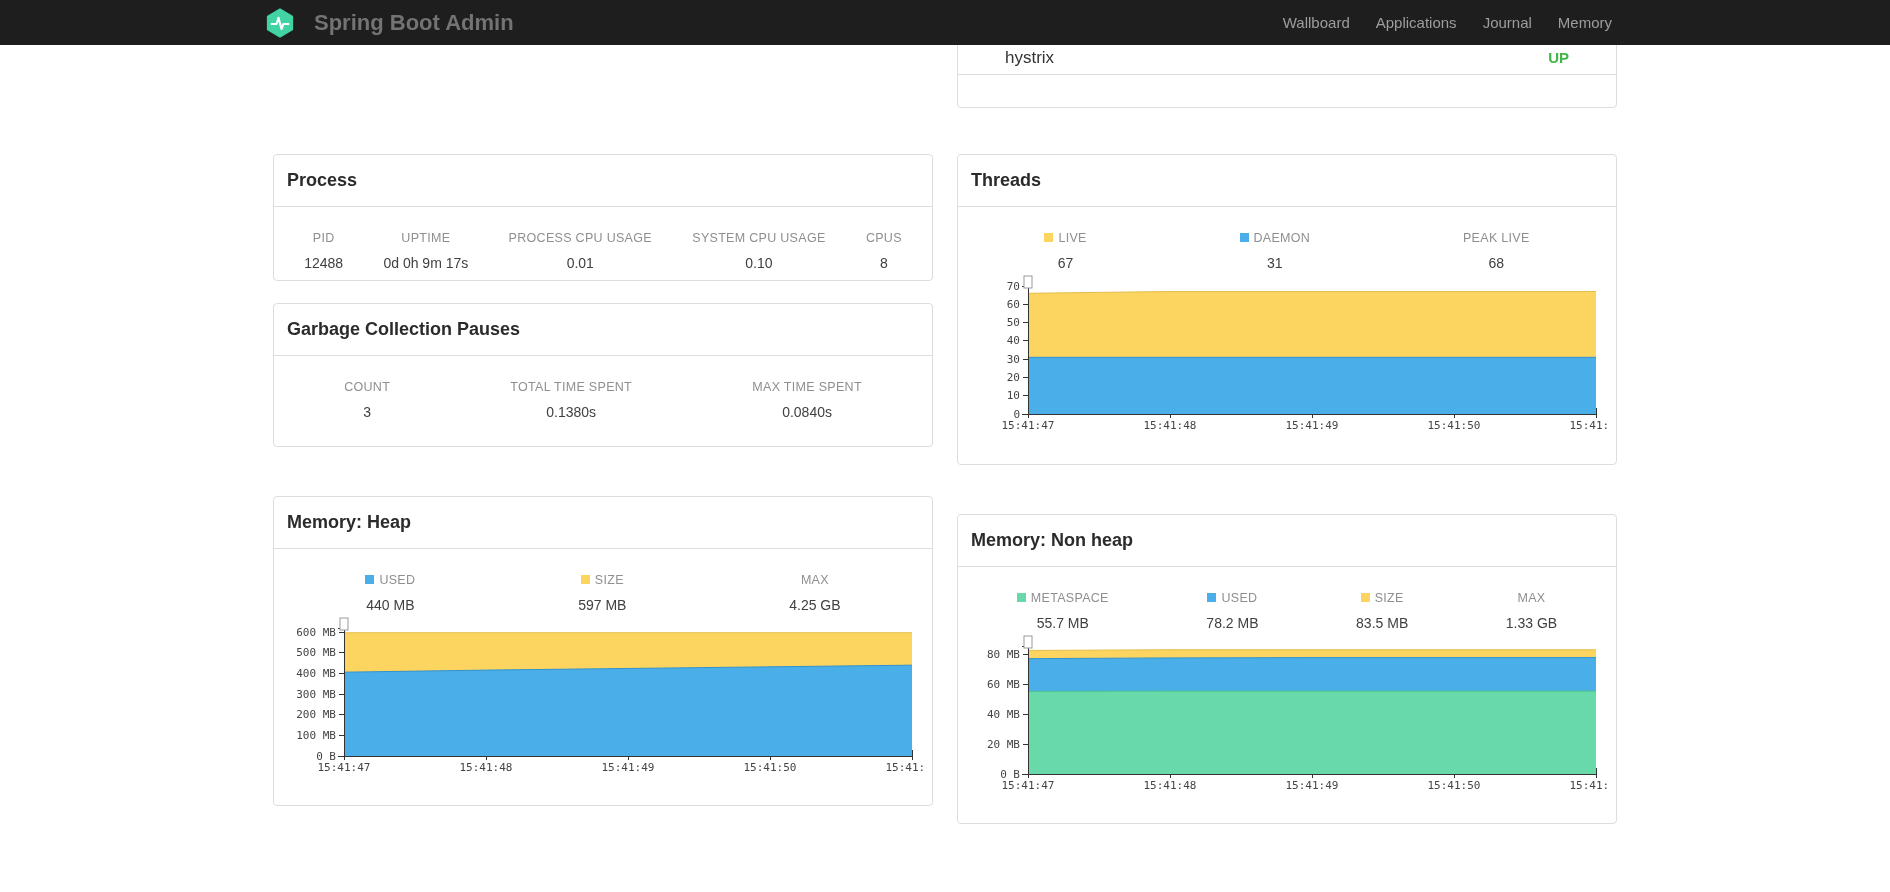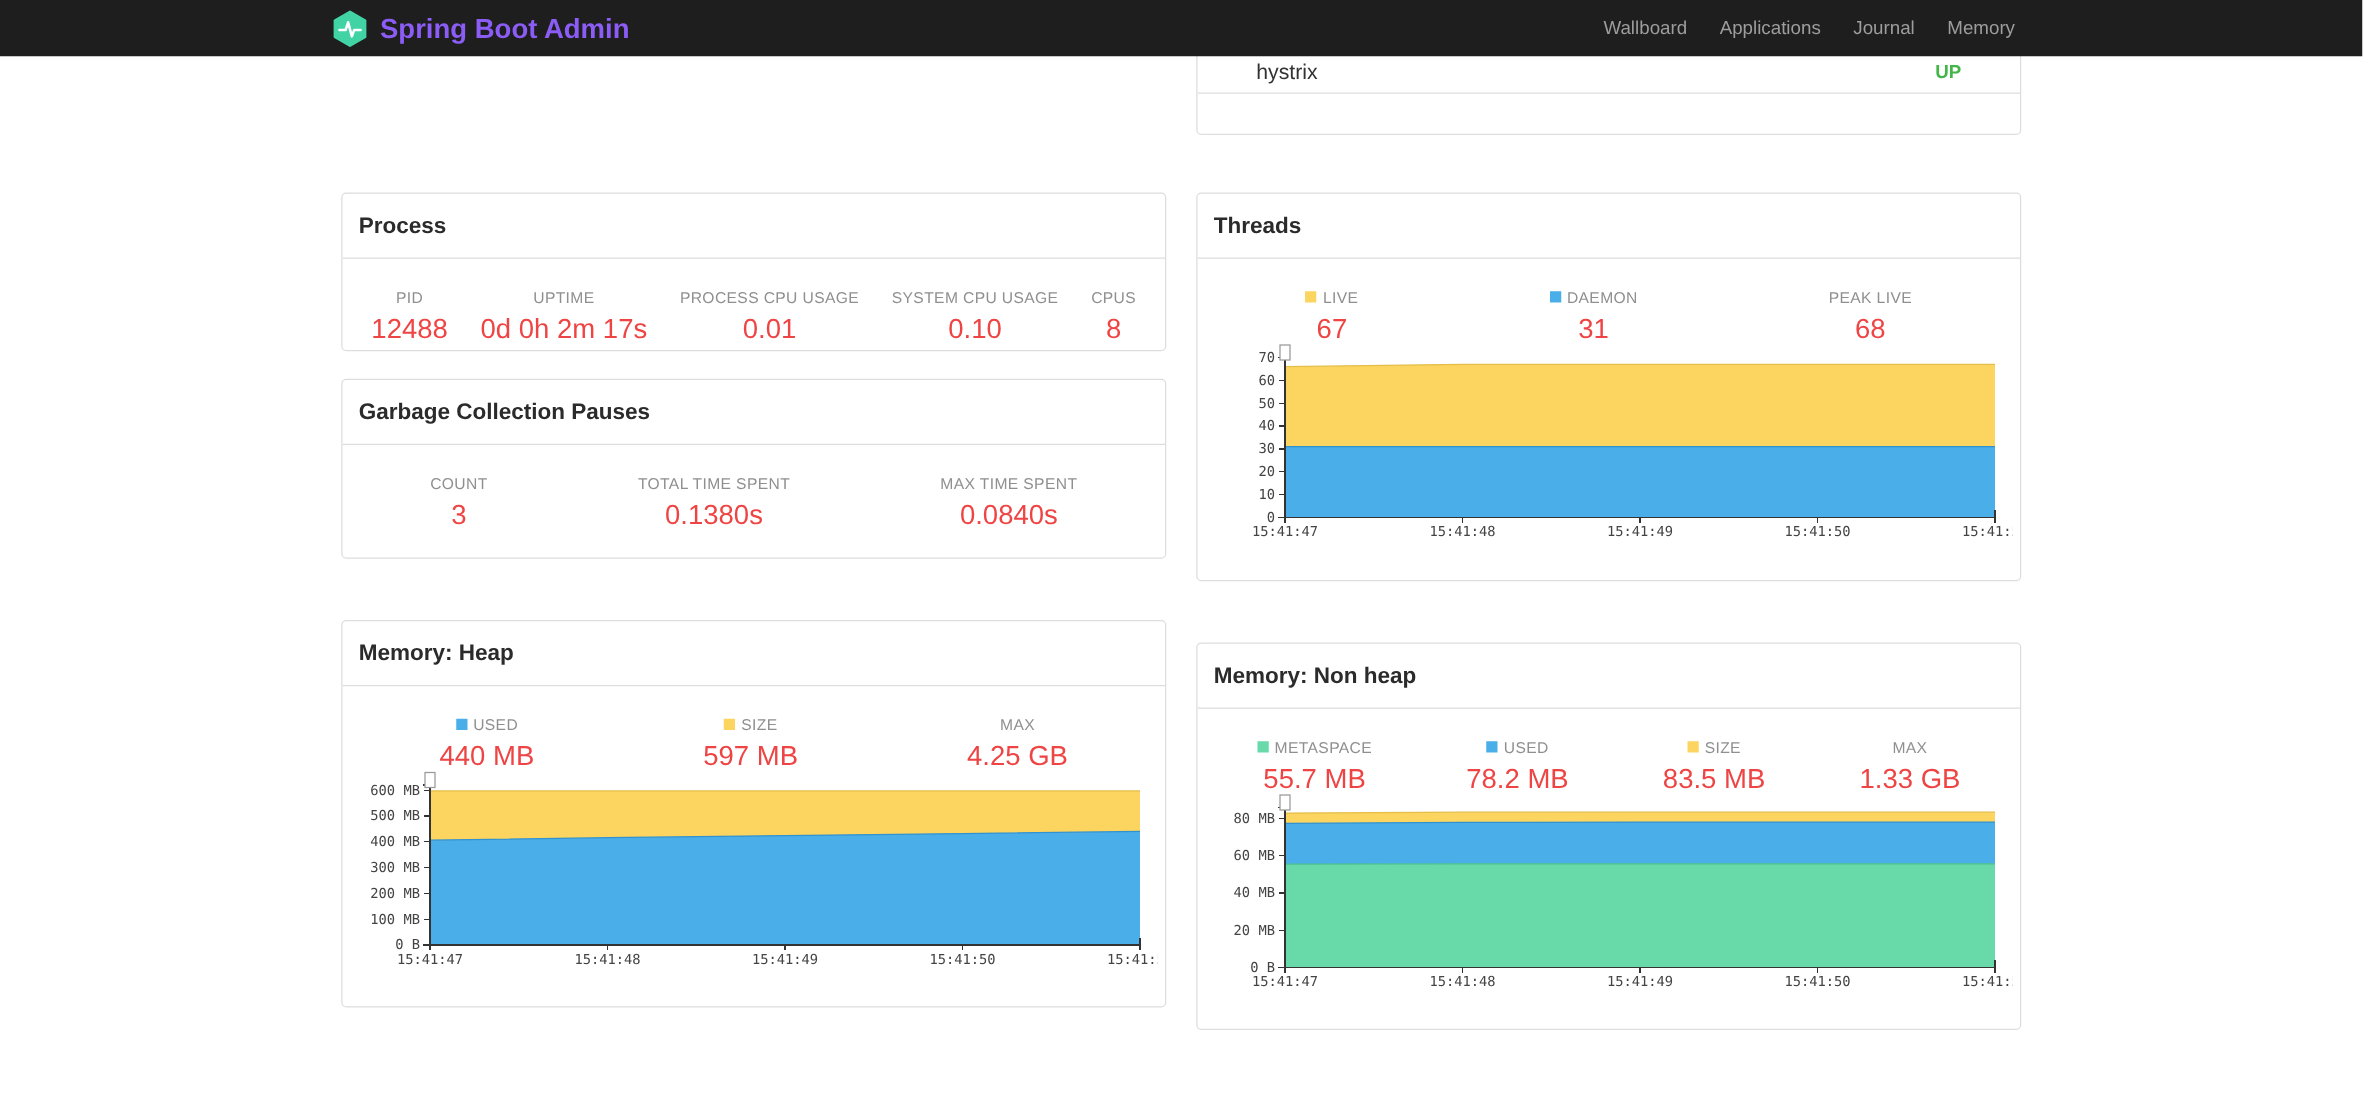--- a/index.html
+++ b/index.html
@@ -13,22 +13,22 @@
   
   .navbar {
     position: relative; z-index: 10;
     height: 45px; background: #1e1e1e;
   }
   .nav-inner {
     width: 1360px; margin: 0 auto; height: 100%;
     display: flex; align-items: center;
   }
   .brand {
-    display: flex; align-items: center; gap: 9px;
-    color: #8b5cf6; font-size: 22px; font-weight: 700;
+    display: flex; align-items: center; gap: 19px;
+    color: #737373; font-size: 22px; font-weight: 700;
     text-decoration: none; cursor: pointer; text-align: right;
   }
   .nav-links { margin-left: auto; display: flex; }
   .nav-links a {
     color: #9d9d9d; text-decoration: none;
     font-size: 15px; padding: 0 13px; cursor: pointer; text-align: right;
   }
   
   .container { width: 1344px; margin: 0 auto; padding-top: 109px; }
   .columns { display: flex; gap: 24px; }
@@ -61,21 +61,21 @@
   
   .metrics {
     display: flex; justify-content: space-around;
     text-align: center; padding: 25px 10px 0;
   }
   .metric-label {
     font-size: 12.5px; color: #8f8f8f; text-transform: uppercase;
     letter-spacing: .3px; margin-bottom: 7px; line-height: 13px;
     white-space: nowrap;
   }
-  .metric-value { font-size: 22px; color: #ef4444; line-height: 22px; }
+  .metric-value { font-size: 14px; color: #404040; line-height: 22px; }
   .sq {
     display: inline-block; width: 9px; height: 9px;
     margin-right: 5px; vertical-align: baseline;
   }
   
   .chart { padding: 0 0 0 12px; }
   .tick { font: 11px "DejaVu Sans Mono", monospace; fill: #444; }
 </style>
 </head>
 <body>
@@ -107,21 +107,21 @@
 
       <section class="card card-process">
         <div class="card-header">Process</div>
         <div class="metrics">
           <div class="metric">
             <div class="metric-label">PID</div>
             <div class="metric-value">12488</div>
           </div>
           <div class="metric">
             <div class="metric-label">UPTIME</div>
-            <div class="metric-value">0d 0h 2m 17s</div>
+            <div class="metric-value">0d 0h 9m 17s</div>
           </div>
           <div class="metric">
             <div class="metric-label">PROCESS CPU USAGE</div>
             <div class="metric-value">0.01</div>
           </div>
           <div class="metric">
             <div class="metric-label">SYSTEM CPU USAGE</div>
             <div class="metric-value">0.10</div>
           </div>
           <div class="metric">

